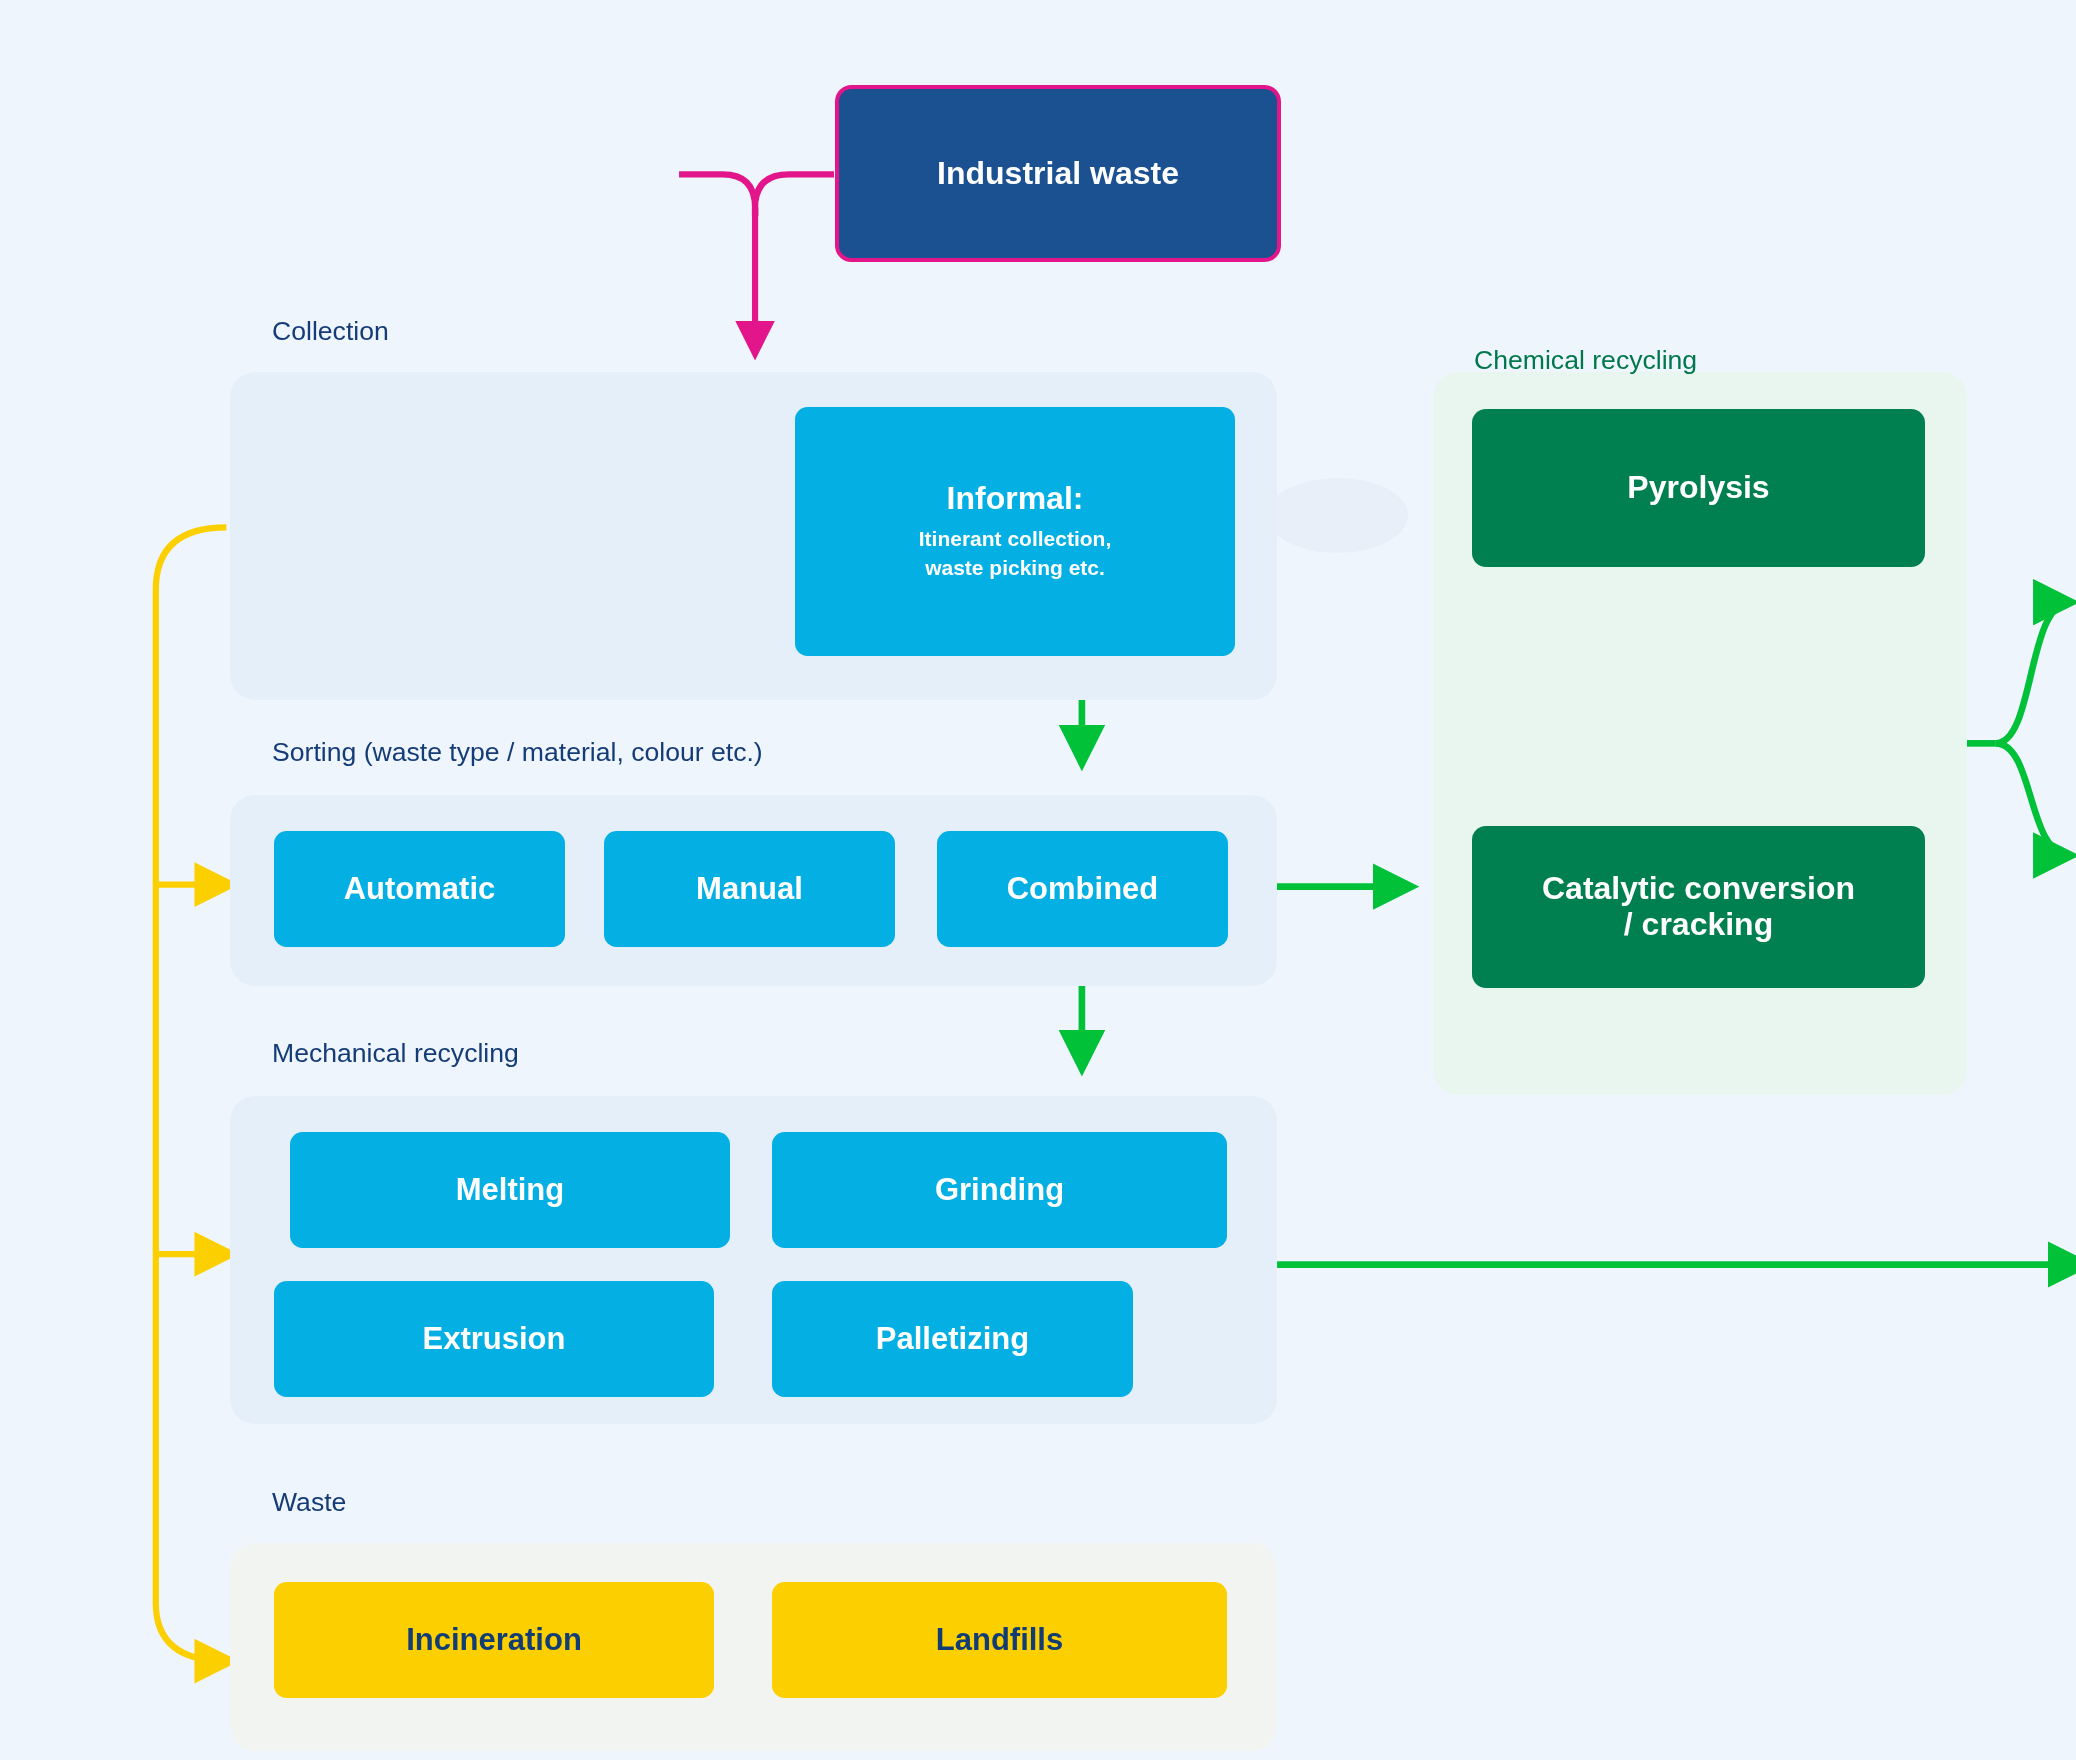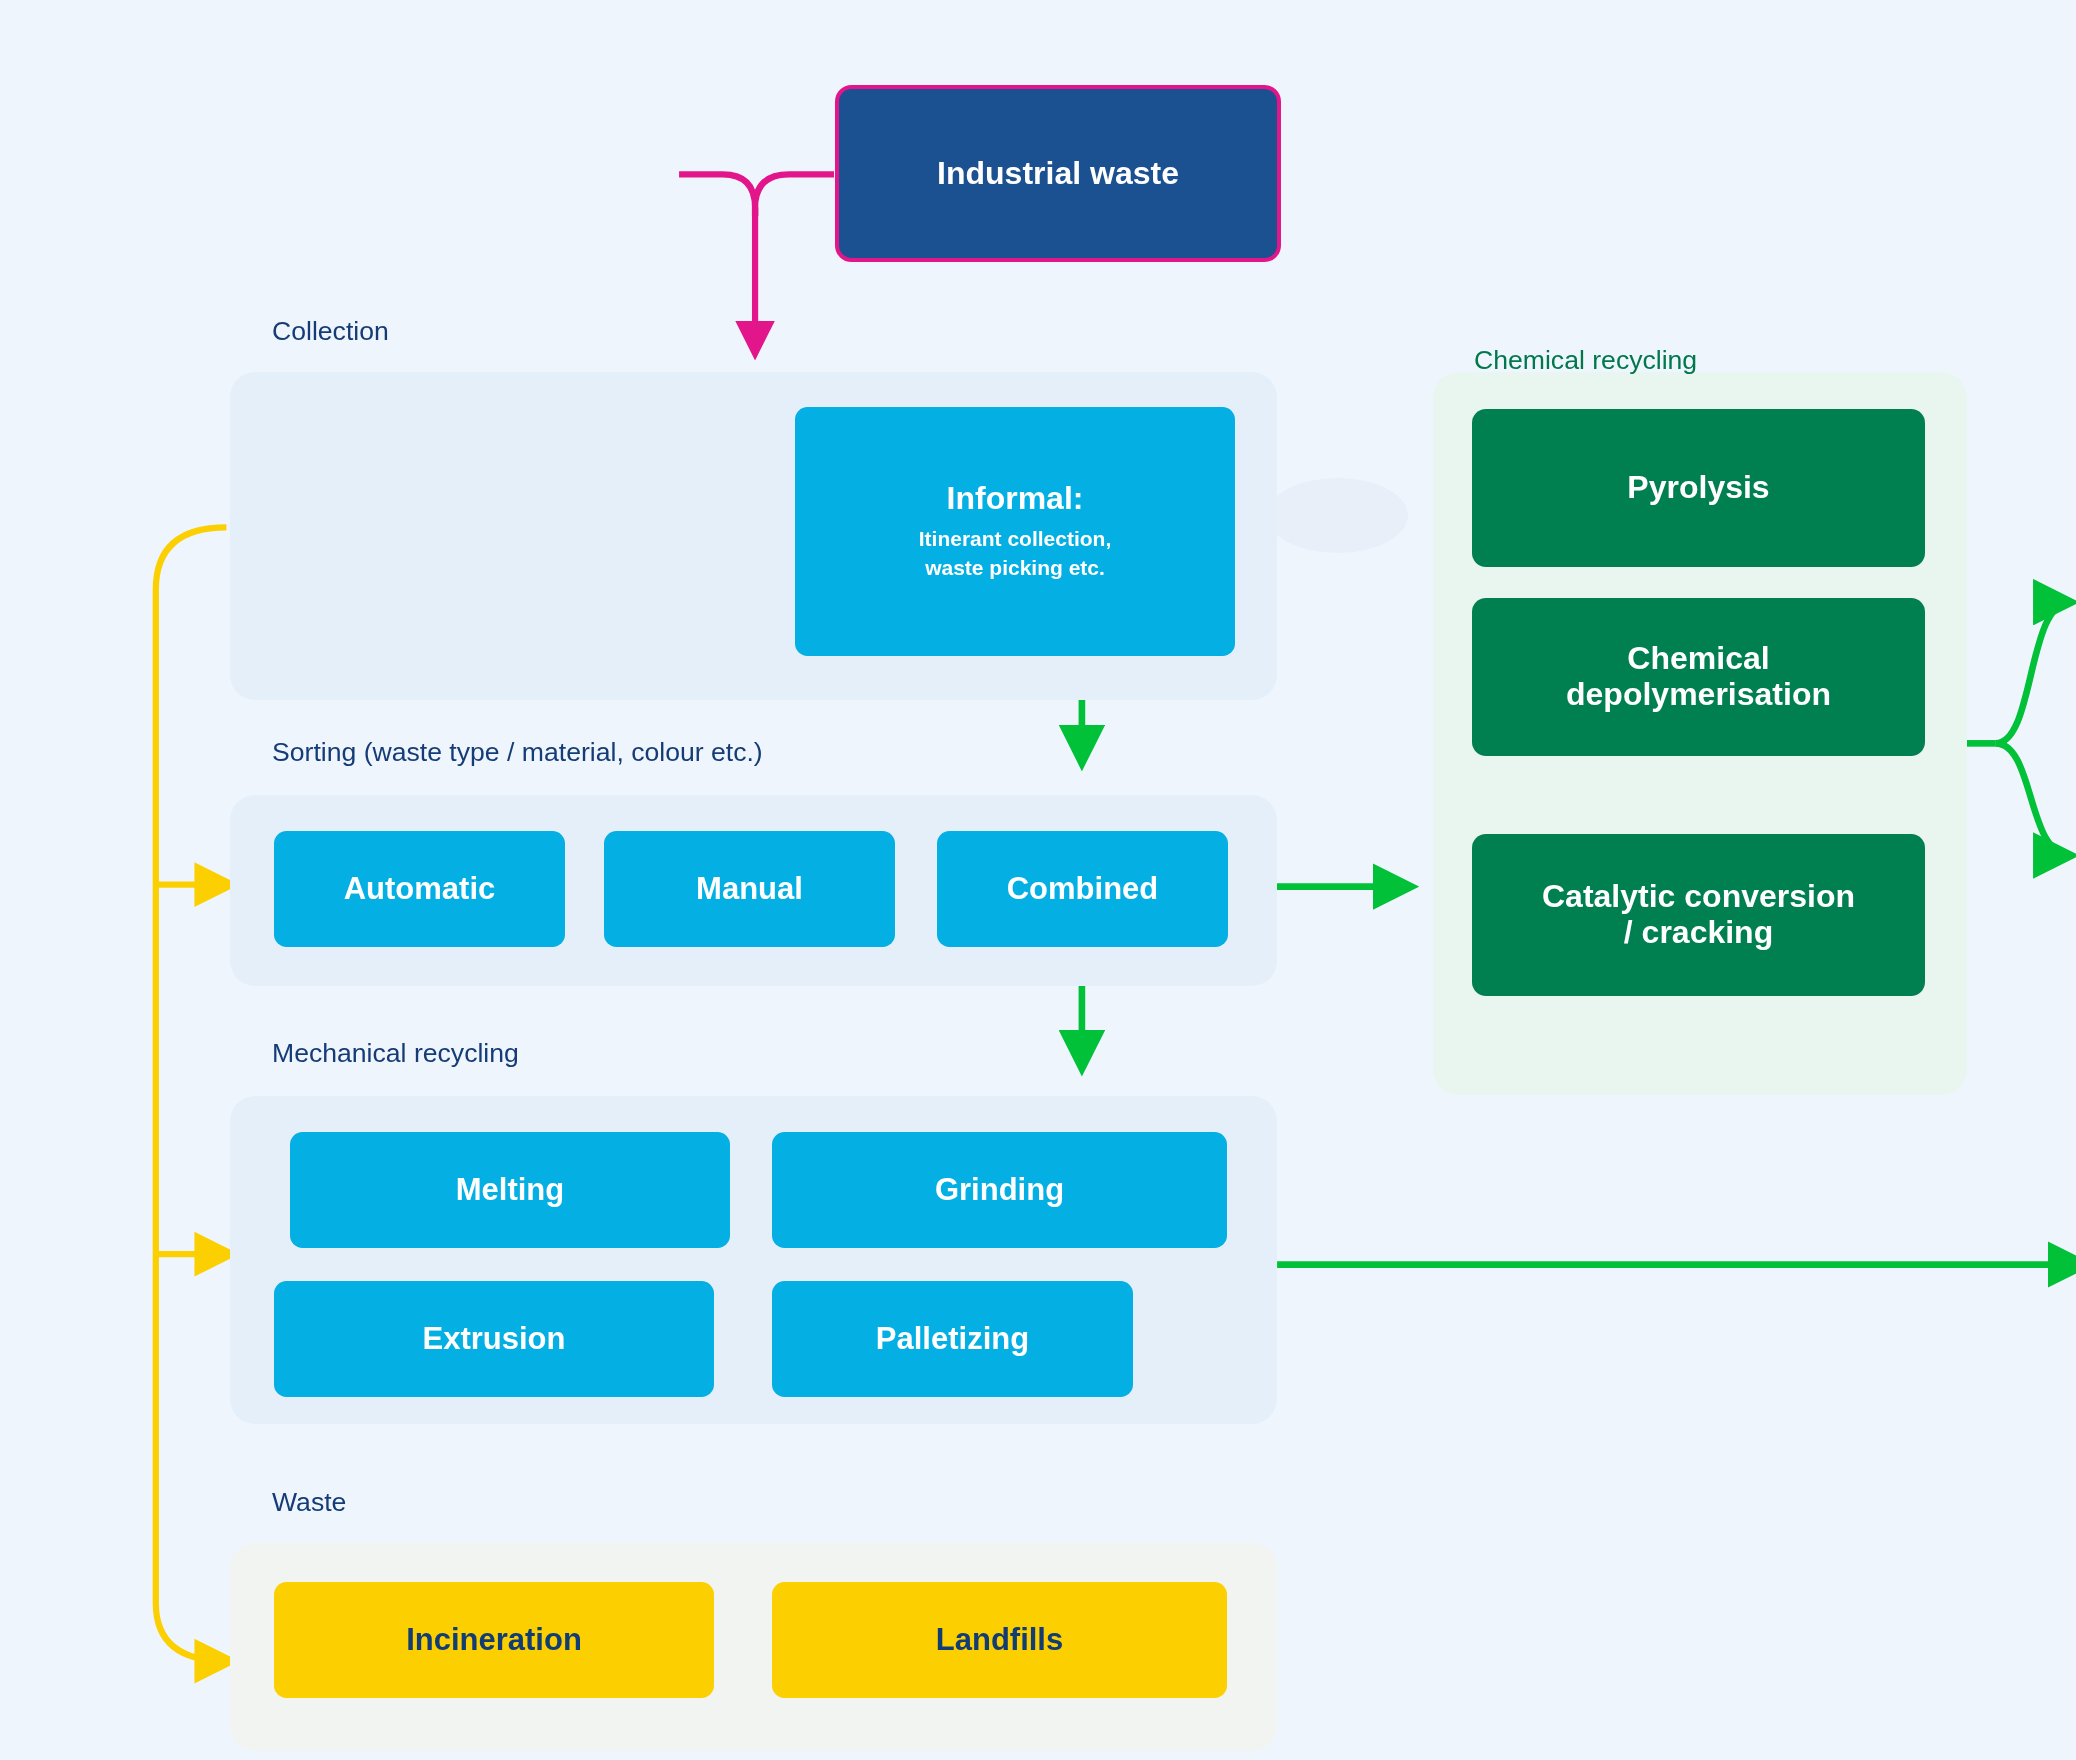--- a/index.html
+++ b/index.html
@@ -208,24 +208,20 @@
   </div>
 
   <div class="cap greenlbl" style="left:1474px;top:316px;margin-top:29px;">Chemical recycling</div>
 
   <div class="panel green" style="left:1433px;top:372px;width:534px;height:723px;"></div>
 
   <div class="node gchip" style="left:1472px;top:409px;width:453px;height:158px;">
     <span style="white-space:pre-line;">Pyrolysis</span>
   </div>
 
-  <div class="node gchip" style="left:1472px;top:598px;width:453px;height:158px;">
-    <span style="white-space:pre-line;">Chemical
-depolymerisation</span>
-  </div>
-
-  <div class="node gchip" style="left:1472px;top:826px;width:453px;height:162px;padding:0 7.5px;margin-top:8px;">
+
+  <div class="node gchip" style="left:1472px;top:826px;width:453px;height:162px;padding:0 7.5px;">
     <span style="white-space:pre-line;">Catalytic conversion
 / cracking</span>
   </div>
 
 </div>
 
 
 </body></html>

